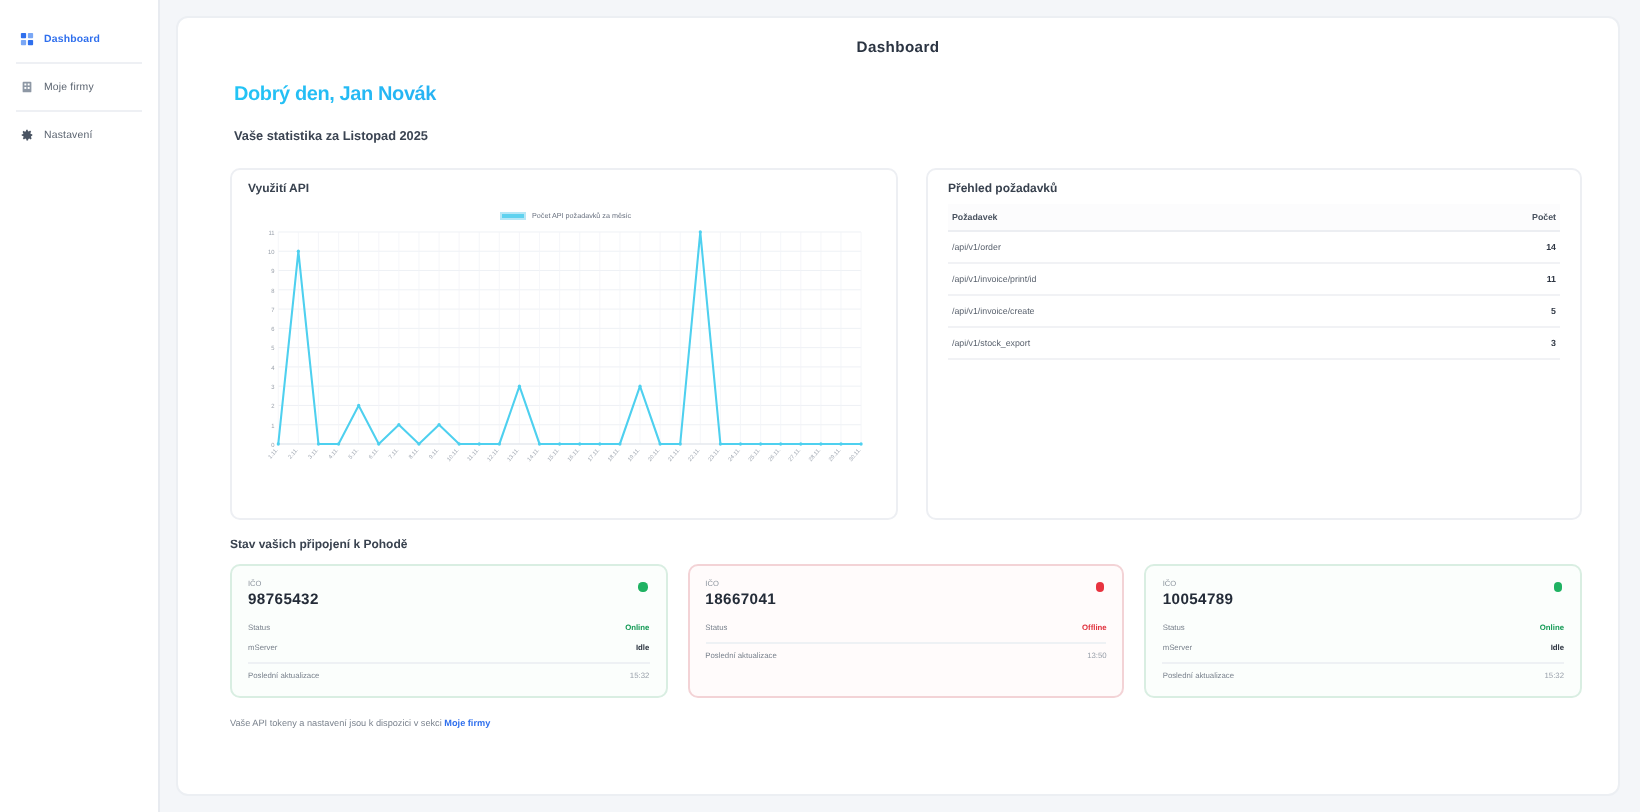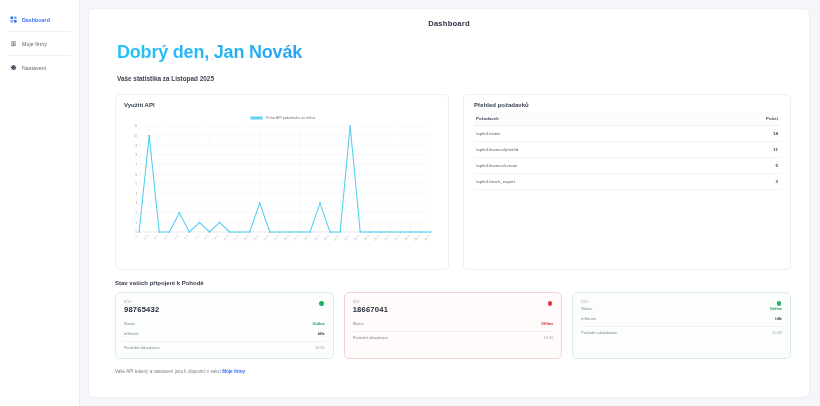--- a/index.html
+++ b/index.html
@@ -35,21 +35,21 @@
   .page {
     background:#ffffff; border:1px solid #eceff3; border-radius:6px;
     width: 100%; height: 100%; position: relative;
     padding: 10px 14px;
   }
   .page-title {
     text-align:center; font-size: 7.6px; font-weight: bold; color:#2b3442;
     letter-spacing:.2px; margin-bottom: 14px;
   }
   .greeting {
-    font-size: 18px; font-weight: bold; letter-spacing:-.2px;
+    font-size: 10px; font-weight: bold; letter-spacing:-.2px;
     background: linear-gradient(90deg,#23c4f5 0%, #2f6fed 72%);
     -webkit-background-clip: text; background-clip: text;
     -webkit-text-fill-color: transparent; color:#2f6fed;
     margin: 2px 0 0 14px;
   }
   .substat { font-size:6.4px; font-weight:bold; color:#3b4452; margin: 12px 0 0 14px; }
 
   
   .panels { display:flex; gap:14px; margin: 12px 4px 0 12px; }
   .panel {
@@ -345,20 +345,21 @@
               <span class="v bad">Offline</span>
             </div>
             <div class="row sep">
               <span>Poslední aktualizace</span>
               <span class="v">13:50</span>
             </div>
           </div>
           <div class="card">
             <span class="dot"></span>
             <div class="card-ico">IČO</div>
+            <div class="card-val">10054789</div>
             <div class="row">
               <span>Status</span>
               <span class="v ok">Online</span>
             </div>
             <div class="row">
               <span>mServer</span>
               <span class="v">Idle</span>
             </div>
             <div class="row sep">
               <span>Poslední aktualizace</span>

